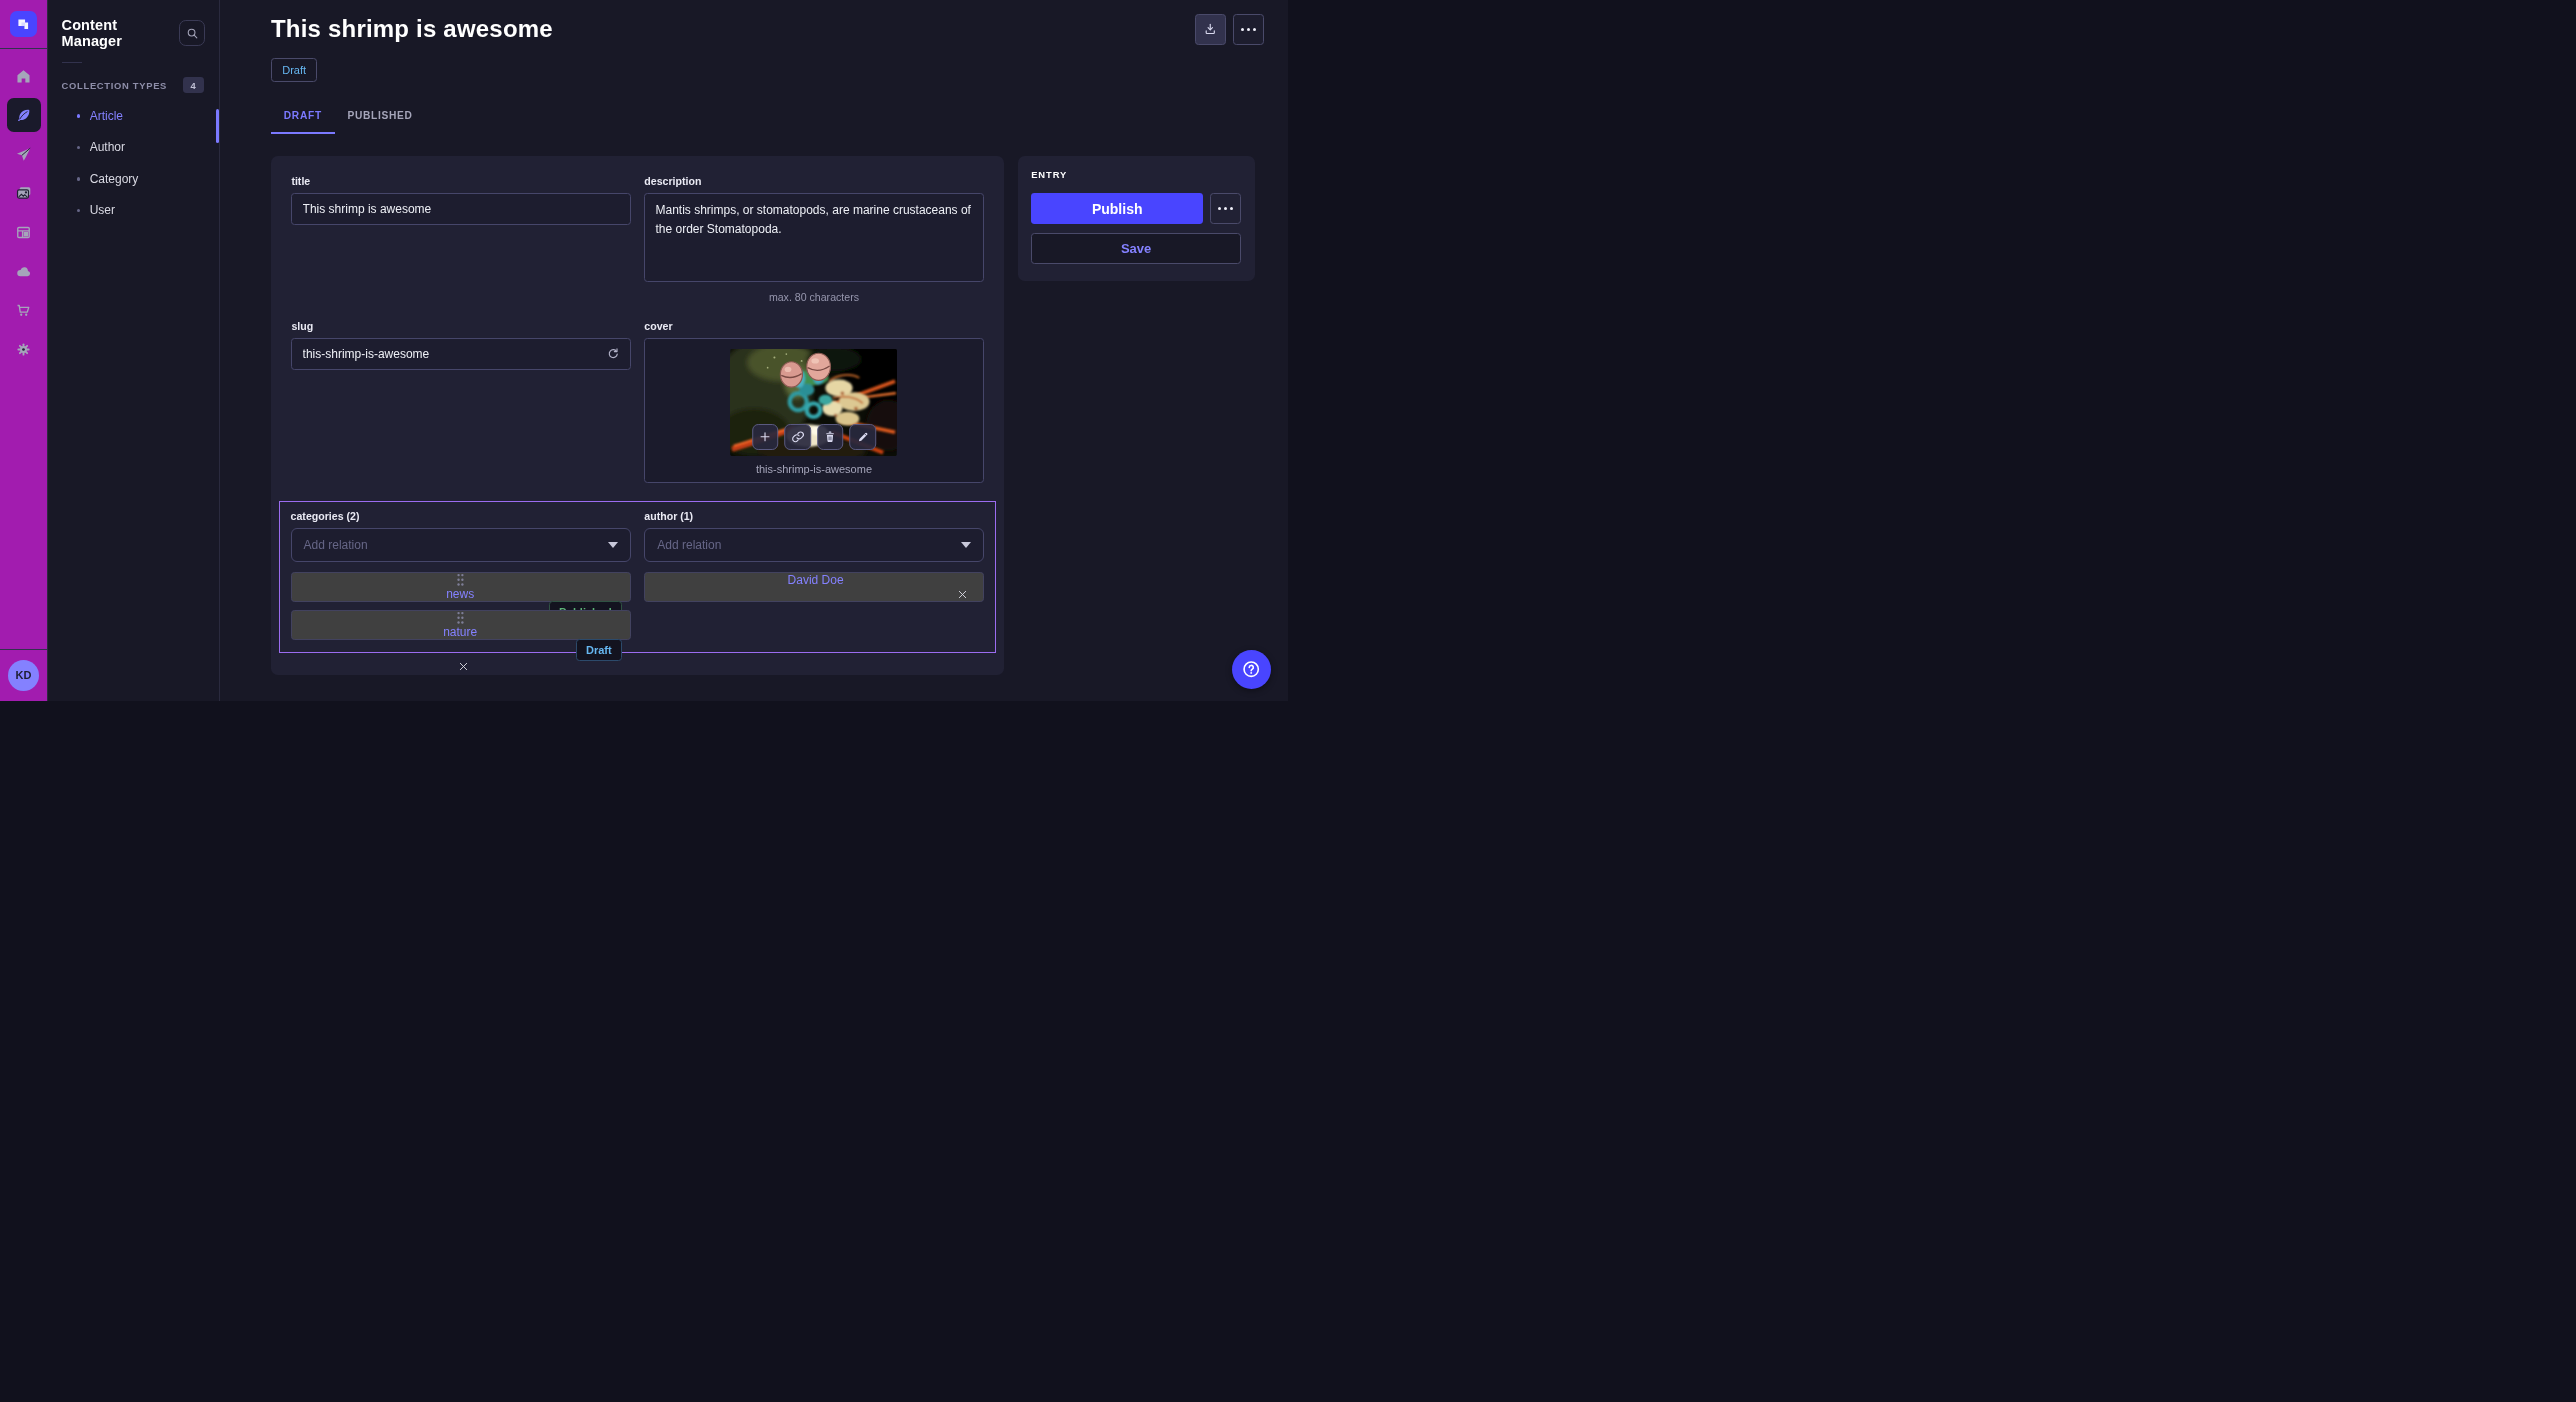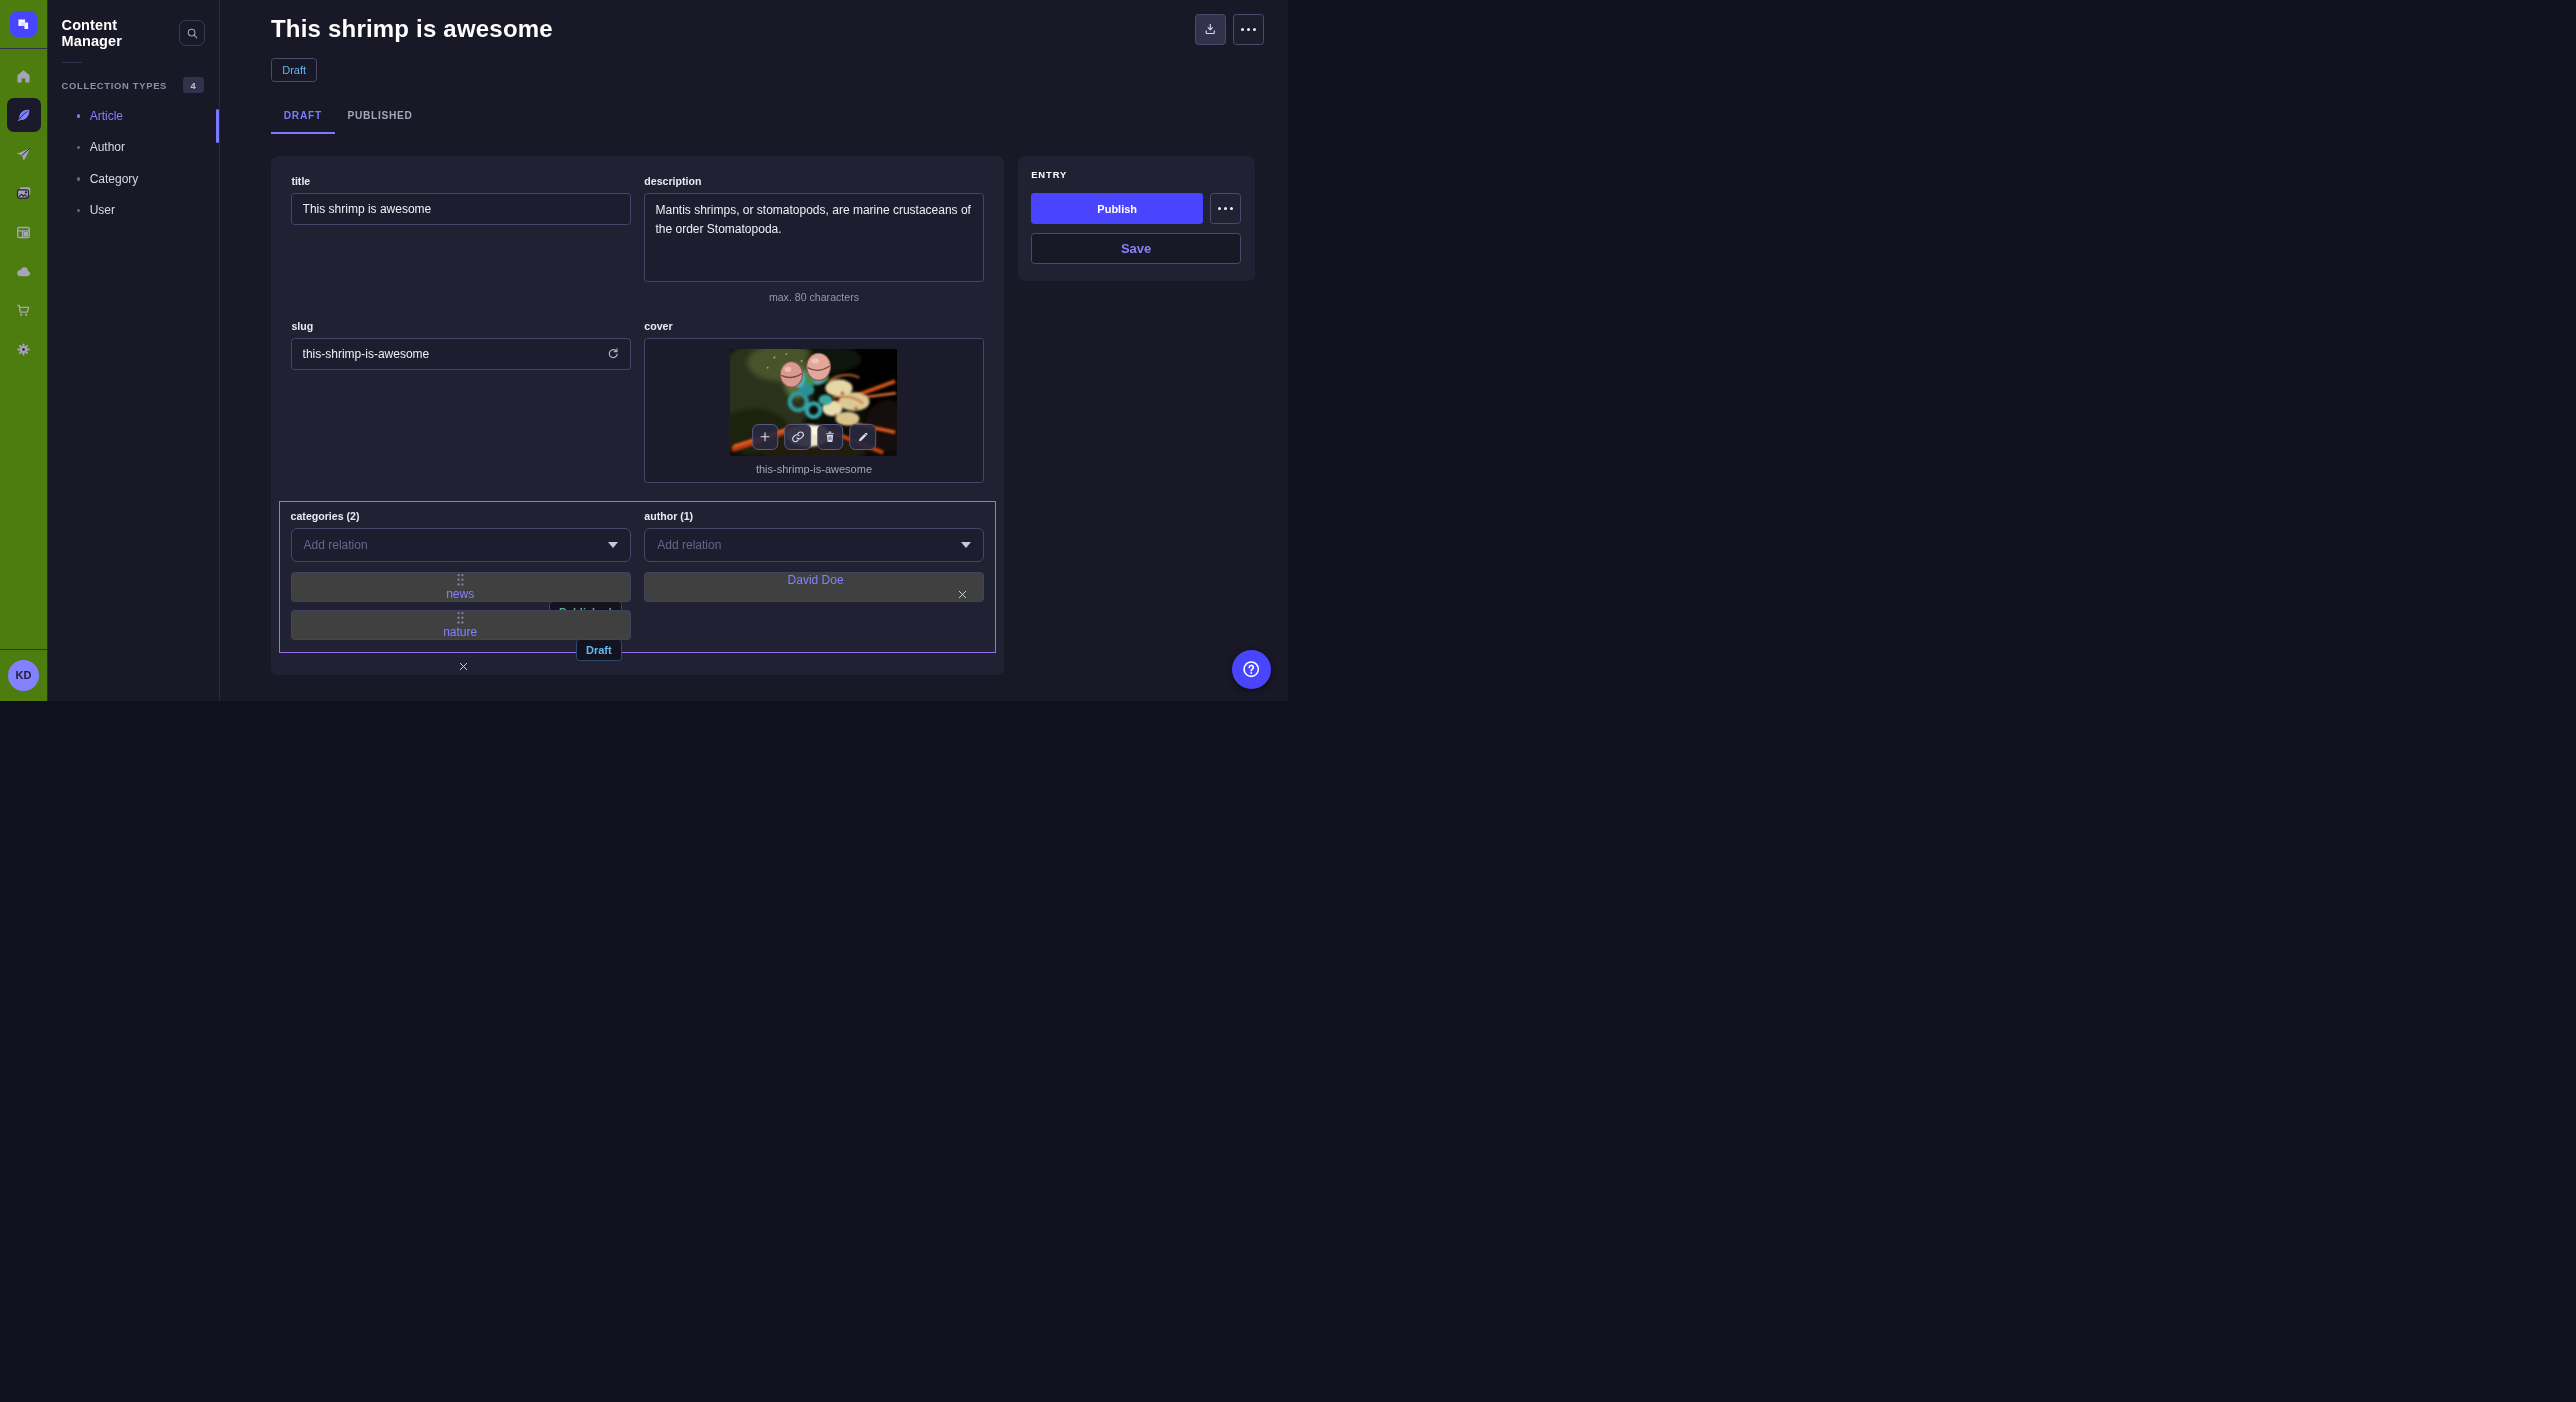--- a/index.html
+++ b/index.html
@@ -1,21 +1,21 @@
 <!DOCTYPE html>
 <html style="font-size:13.6px"><head>
 <meta charset="utf-8">
 <style>
   * { box-sizing: border-box; margin: 0; padding: 0; }
   html,body { background:#11111d; }
   body { font-family:"Liberation Sans", sans-serif; }
   .app { position:relative; width:1288px; height:701px; background:#181826; display:flex; overflow:hidden; }
 
   
-  .rail { width:48px; background:#4d7c0f; border-right:0.9px solid #2a2a3e; display:flex; flex-direction:column; align-items:center; flex-shrink:0; }
+  .rail { width:48px; background:#a21caf; border-right:0.9px solid #2a2a3e; display:flex; flex-direction:column; align-items:center; flex-shrink:0; }
   .rail-logo-wrap { width:100%; height:49px; display:flex; align-items:center; justify-content:center; border-bottom:0.9px solid #32324d; }
   .rail-logo { width:26.4px; height:26.4px; border-radius:6.8px; background:#4945ff; display:flex; align-items:center; justify-content:center; }
   .rail-nav { display:flex; flex-direction:column; align-items:center; padding-top:10.2px; gap:5.1px; }
   .rail-btn { width:34px; height:34px; border-radius:6.8px; display:flex; align-items:center; justify-content:center; background:transparent; border:none; cursor:pointer; }
   .rail-btn.active { background:#1a1a2b; }
   .rail-bottom { margin-top:auto; width:100%; border-top:0.9px solid #32324d; padding:9.4px 0 10.2px; display:flex; justify-content:center; }
   .avatar { width:31px; height:31px; border-radius:50%; background:#8481ff; color:#1d1d31; font-size:11px; font-weight:700; display:flex; align-items:center; justify-content:center; border:none; cursor:pointer; }
 
   
   .sidebar { width:172px; background:#181826; border-right:0.9px solid #2a2a3e; padding:17px 13.6px; position:relative; flex-shrink:0; }
@@ -81,21 +81,21 @@
   .chip { margin-left:auto; font-size:11px; font-weight:600; padding:4.3px 9.4px; border-radius:3.4px; background:#13131f; }
   .chip.published { color:#5cb176; border:0.9px solid #2f5242; }
   .chip.draft { color:#66b7f1; border:0.9px solid #2c4a6b; }
   .x-btn { width:25.6px; height:25.6px; margin-left:6.8px; background:none; border:none; cursor:pointer; display:flex; align-items:center; justify-content:center; }
   .x-btn.push { margin-left:auto; }
 
   
   .entry-panel { width:237px; background:#212134; border-radius:6.8px; padding:13.6px 13.6px 17px; }
   .entry-title { font-size:9.4px; font-weight:700; letter-spacing:0.9px; color:#ffffff; }
   .entry-row { margin-top:12.8px; display:flex; gap:6.8px; }
-  .btn-publish { flex:1; height:31px; background:#4945ff; color:#ffffff; font-size:11px; font-weight:600; border:none; border-radius:3.4px; cursor:pointer; font-family:"Liberation Sans",sans-serif; }
+  .btn-publish { flex:1; height:31px; background:#4945ff; color:#ffffff; font-size:14px; font-weight:600; border:none; border-radius:3.4px; cursor:pointer; font-family:"Liberation Sans",sans-serif; }
   .btn-more { width:31px; height:31px; background:transparent; border:0.9px solid #4a4a6a; border-radius:3.4px; cursor:pointer; display:flex; align-items:center; justify-content:center; }
   .btn-save { margin-top:8.5px; width:100%; height:31px; background:#181826; border:0.9px solid #4a4a6a; border-radius:3.4px; color:#8481ff; font-size:13px; font-weight:600; cursor:pointer; font-family:"Liberation Sans",sans-serif; }
 
   .help-fab { position:absolute; right:17px; bottom:12px; width:39px; height:39px; border-radius:50%; background:#4945ff; border:none; cursor:pointer; display:flex; align-items:center; justify-content:center; box-shadow:0 1.7px 6.8px rgba(0,0,0,.4); }
 
   .dots { display:flex; gap:3.4px; }
   .dots i { width:3px; height:3px; border-radius:50%; background:#f0f0fa; }
 </style>
 </head>
 <body>

